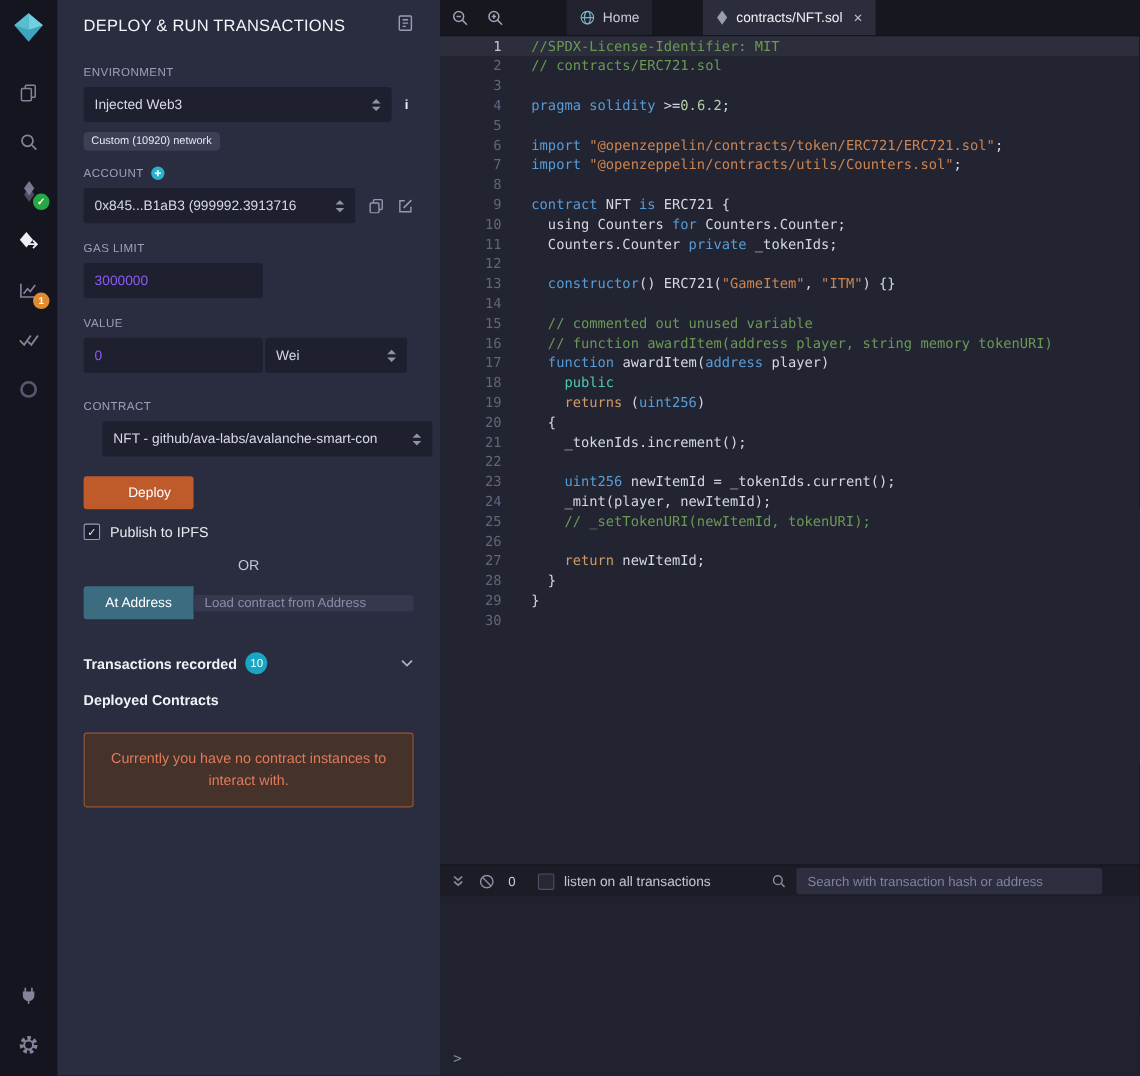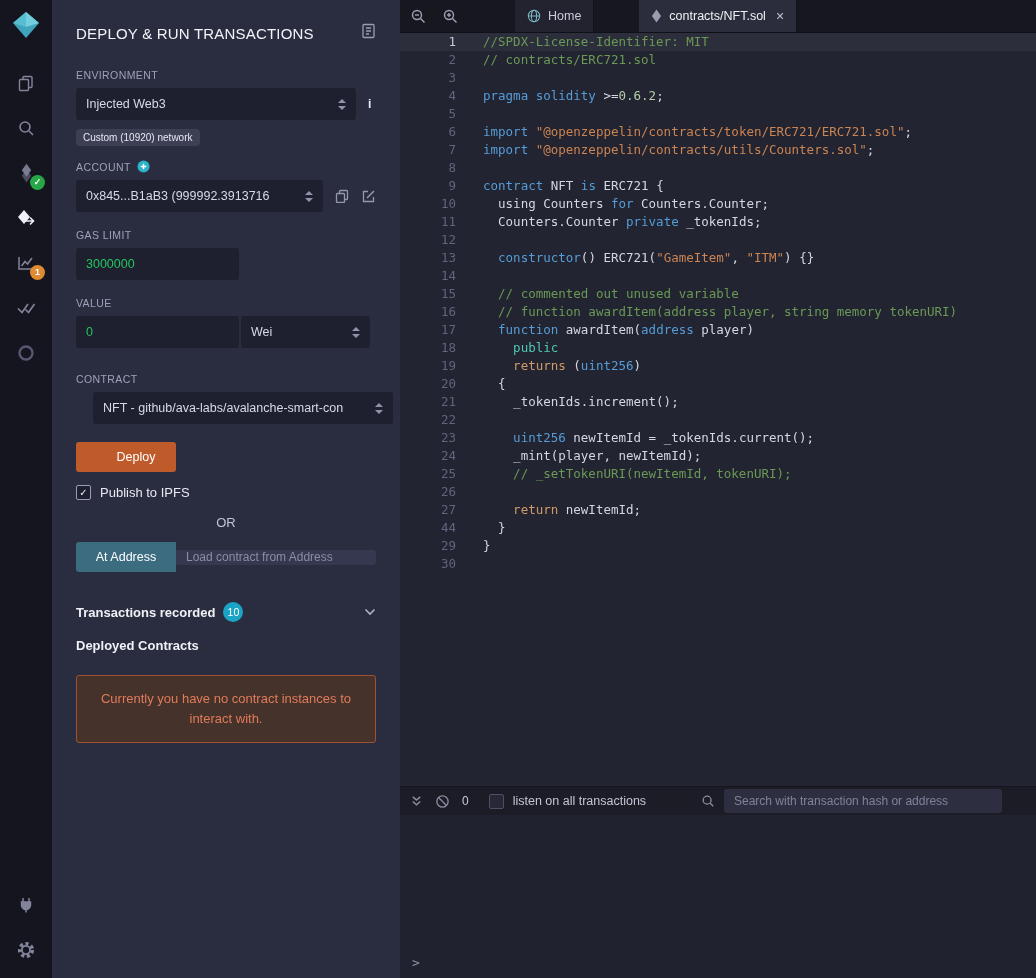--- a/index.html
+++ b/index.html
@@ -18,39 +18,39 @@
   .rail-badge { position:absolute; right:7px; bottom:5px; width:15px; height:15px; border-radius:50%;
                 font-size:9px; line-height:15px; text-align:center; color:#fff; font-weight:bold; }
   .rail-badge.green { background:#27a745; }
   .rail-badge.orange { background:#e08a32; }
   .rail-spacer { margin-top:auto; }
   .rail-bottom-pad { height:6px; }
 
   
   .sidepanel { position:absolute; left:52px; top:0; width:348px; height:100%; background:#2a2c3f;
                padding:0 24px; color:#dfe1ee; }
-  .panel-head { display:flex; justify-content:space-between; align-items:center; padding-top:23px; }
+  .panel-head { display:flex; justify-content:space-between; align-items:center; padding-top:13px; }
   .panel-title { font-size:15px; color:#f3f4f9; letter-spacing:.2px; }
   .doc-icon { color:#9a9cb2; cursor:pointer; }
   .flabel { font-size:10.5px; color:#9fa1bc; letter-spacing:.4px; margin-bottom:7px;
             display:flex; align-items:center; gap:6px; }
   .control { background:#1e2030; border-radius:3px; height:32px; display:flex; align-items:center;
              padding:0 10px; font-size:12.5px; color:#d7d9e8; }
   .select { justify-content:space-between; cursor:pointer; }
   .select .val { overflow:hidden; white-space:nowrap; text-overflow:ellipsis; }
   .stepper { display:flex; flex-direction:column; gap:3px; flex:0 0 auto; margin-left:8px; }
   .stepper i { display:block; width:0; height:0; border-left:4px solid transparent; border-right:4px solid transparent; }
   .stepper .up { border-bottom:4px solid #9193ab; }
   .stepper .down { border-top:4px solid #9193ab; }
   .row { display:flex; align-items:center; }
   .netbadge { display:inline-block; background:#3d3f55; color:#e6e8f2; font-size:10px;
               padding:3px 7px; border-radius:4px; margin-top:9px; }
   .mini-icon { color:#9597ae; cursor:pointer; display:flex; align-items:center; }
   input.tbox { background:#1e2030; border:none; outline:none; border-radius:3px; height:32px;
-               color:#22c55e; font-size:12.5px; padding:10px 10px; font-family:"Liberation Sans",sans-serif; }
+               color:#8b5cf6; font-size:12.5px; padding:10px 10px; font-family:"Liberation Sans",sans-serif; }
   .btn { border:none; border-radius:3px; height:30px; font-size:12.5px; color:#fff; cursor:pointer;
          font-family:"Liberation Sans",sans-serif; }
   .btn-deploy { background:#bf5a2b; width:100px;padding-left:20px; }
   .btn-ataddress { background:#3c6c80; width:100px; flex:0 0 100px; border-radius:3px 0 0 3px; }
   .cb { width:15px; height:15px; border:1px solid #9a9cb2; border-radius:2px; background:#1e2030;
         display:flex; align-items:center; justify-content:center; font-size:10px; color:#eceef5; cursor:pointer; }
   .ipfs-row { display:flex; align-items:center; gap:9px; font-size:13px; color:#e8eaf2; }
   .or { text-align:center; color:#c3c5d6; font-size:13px; }
   .ataddr-input { flex:1; background:#363850; border:none; outline:none; height:15px; color:#d0d2e0;
                   font-size:12px; padding:0 10px; border-radius:0 3px 3px 0;
@@ -350,21 +350,21 @@
           <div class="code-line"><span class="ln">18</span><span class="lt"><span class="tk-p">    </span><span class="tk-m">public</span></span></div>
           <div class="code-line"><span class="ln">19</span><span class="lt"><span class="tk-p">    </span><span class="tk-r">returns</span><span class="tk-p"> (</span><span class="tk-k">uint256</span><span class="tk-p">)</span></span></div>
           <div class="code-line"><span class="ln">20</span><span class="lt"><span class="tk-p">  {</span></span></div>
           <div class="code-line"><span class="ln">21</span><span class="lt"><span class="tk-p">    _tokenIds.increment();</span></span></div>
           <div class="code-line"><span class="ln">22</span><span class="lt"></span></div>
           <div class="code-line"><span class="ln">23</span><span class="lt"><span class="tk-p">    </span><span class="tk-k">uint256</span><span class="tk-p"> newItemId = _tokenIds.current();</span></span></div>
           <div class="code-line"><span class="ln">24</span><span class="lt"><span class="tk-p">    _mint(player, newItemId);</span></span></div>
           <div class="code-line"><span class="ln">25</span><span class="lt"><span class="tk-c">    // _setTokenURI(newItemId, tokenURI);</span></span></div>
           <div class="code-line"><span class="ln">26</span><span class="lt"></span></div>
           <div class="code-line"><span class="ln">27</span><span class="lt"><span class="tk-p">    </span><span class="tk-r">return</span><span class="tk-p"> newItemId;</span></span></div>
-          <div class="code-line"><span class="ln">44</span><span class="lt"><span class="tk-p">  }</span></span></div>
+          <div class="code-line"><span class="ln">28</span><span class="lt"><span class="tk-p">  }</span></span></div>
           <div class="code-line"><span class="ln">29</span><span class="lt"><span class="tk-p">}</span></span></div>
           <div class="code-line"><span class="ln">30</span><span class="lt"></span></div>
         </div>
     </div>
 
     <div class="terminal-bar">
       <span class="ticon">
         <svg width="13" height="14" viewBox="0 0 14 14" fill="none" stroke="currentColor" stroke-width="1.6">
           <path d="M3 2.5 L7 6 L11 2.5"></path>
             <path d="M3 7.5 L7 11 L11 7.5"></path>

